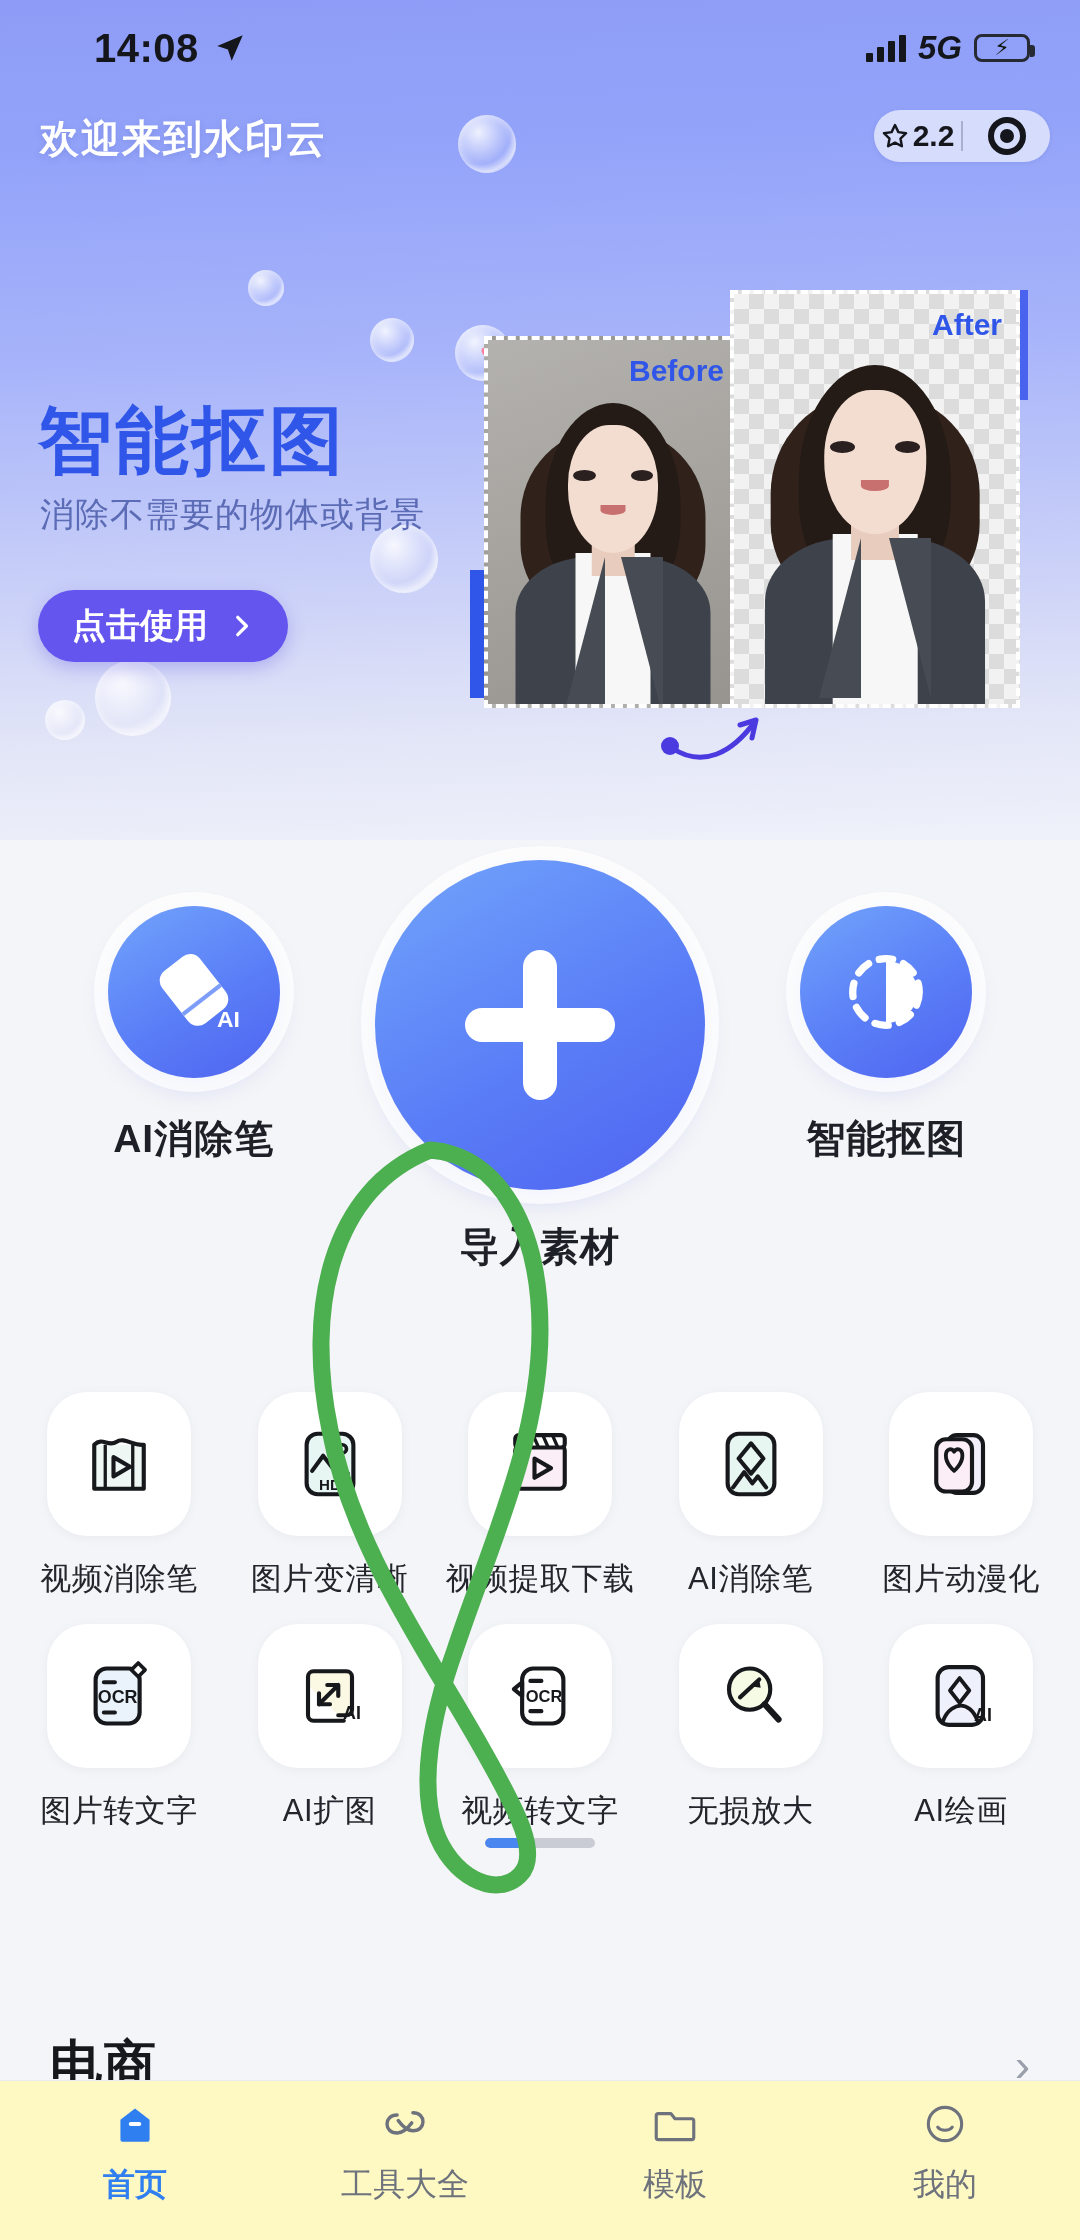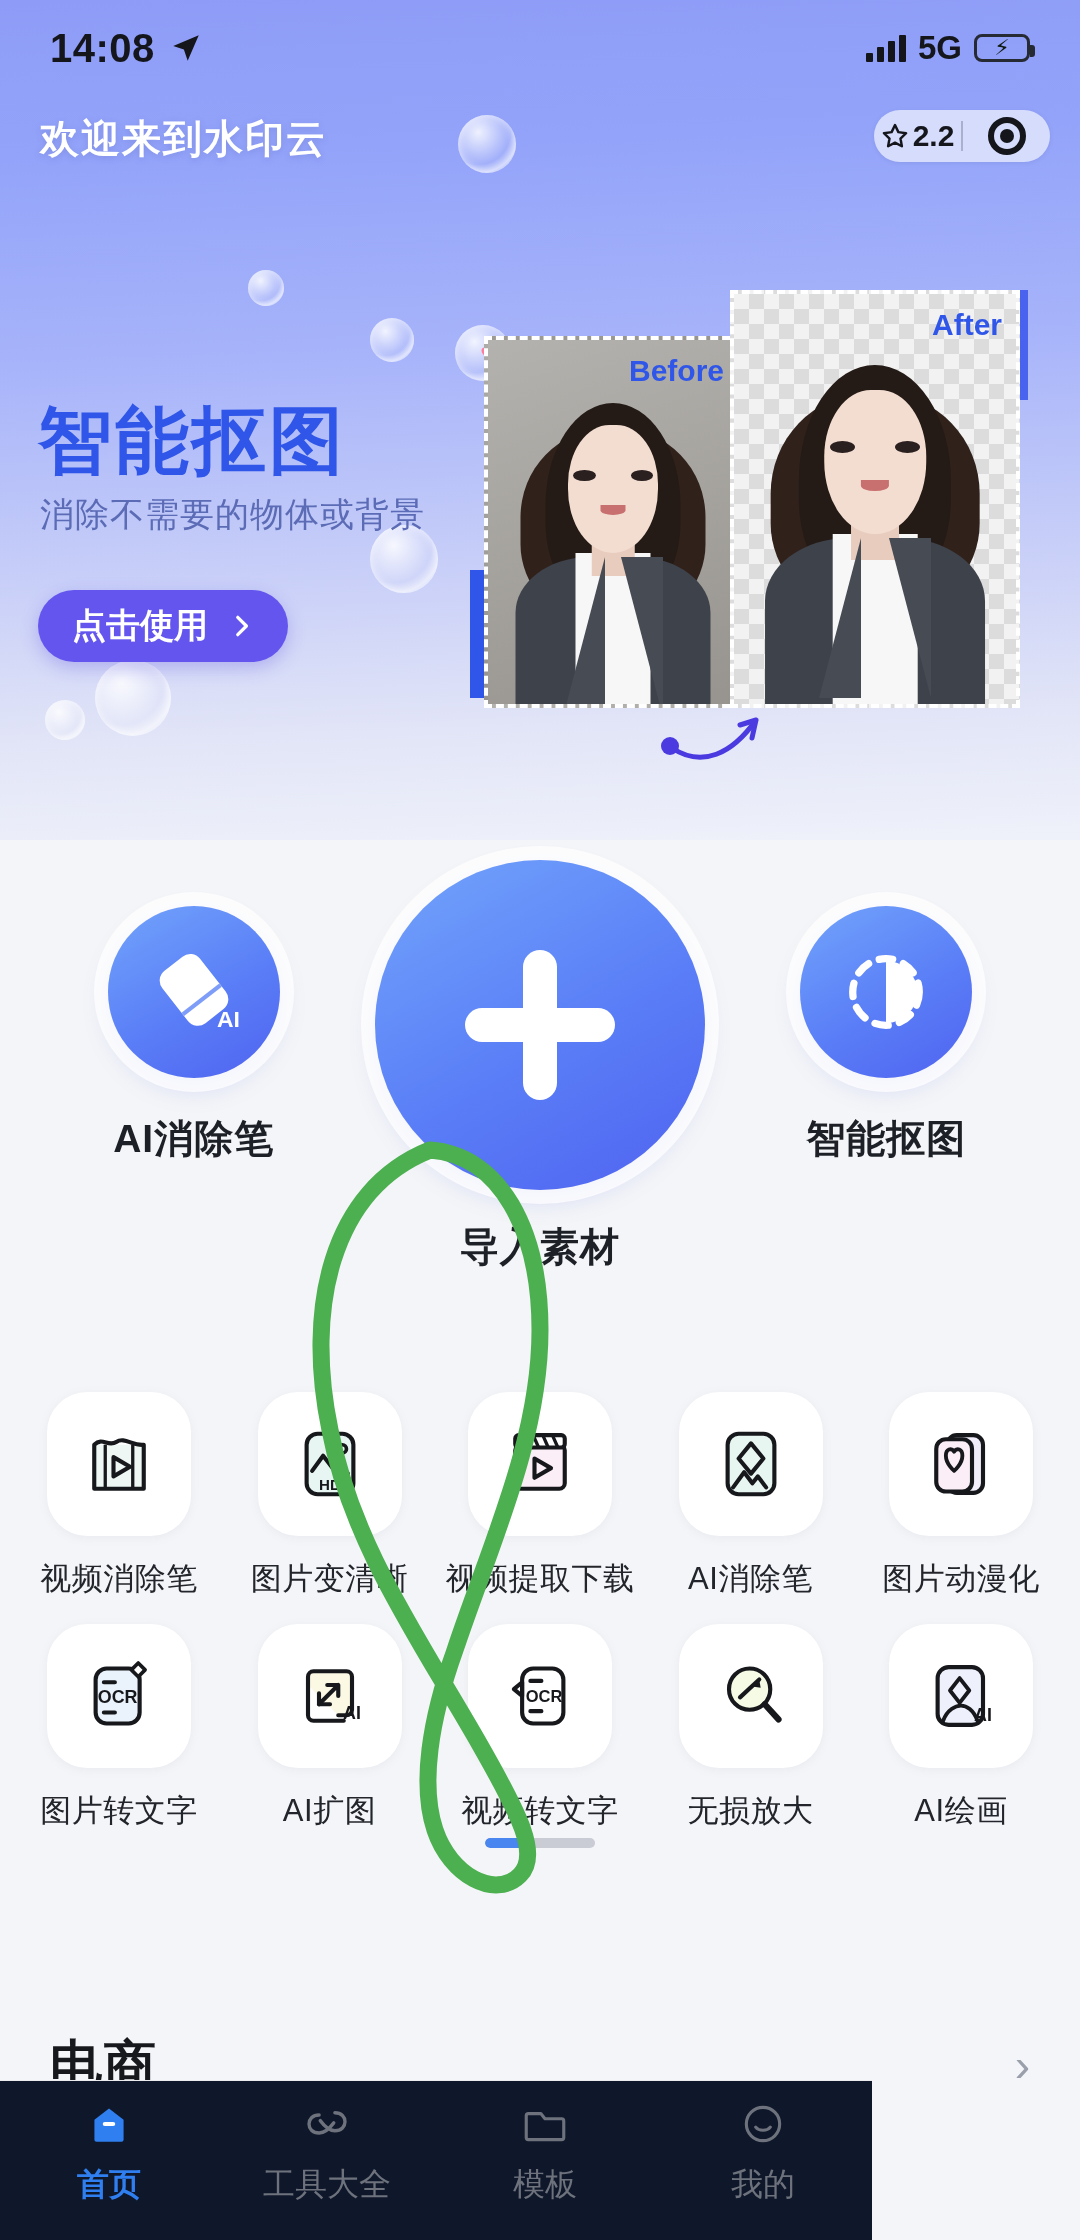--- a/index.html
+++ b/index.html
@@ -20,22 +20,22 @@
   }
 
   
   .statusbar {
     position:absolute; top:0; left:0; width:1080px; height:96px;
     display:flex; align-items:center; justify-content:space-between;
     padding:0 50px;
     color:#14161c;
   }
   .sb-left { display:flex; align-items:center; gap:14px; }
-  .sb-time { font-size:40px; font-weight:700; letter-spacing:0.5px; }
-  .sb-right { display:flex; align-items:center; gap:12px; }
+  .sb-time { font-size:40px; font-weight:700; letter-spacing:0.5px;margin-left:44px; }
+  .sb-right { display:flex; align-items:center; gap:12px;font-style:italic; }
   .sb-5g { font-size:33px; font-weight:600; }
   .bars { display:flex; align-items:flex-end; gap:4px; height:28px; }
   .bars i { display:block; width:7px; background:#14161c; border-radius:1px; }
   .bars i:nth-child(1){height:9px;}
   .bars i:nth-child(2){height:15px;}
   .bars i:nth-child(3){height:21px;}
   .bars i:nth-child(4){height:27px;}
   .batt {
     position:relative; width:56px; height:28px;
     border:3px solid #262a33; border-radius:8px; padding:3px;
@@ -222,22 +222,22 @@
   .section-head {
     position:absolute; left:0; top:2010px; width:1080px; height:110px;
     display:flex; align-items:center; justify-content:space-between;
     padding:0 50px;
   }
   .section-title { font-size:52px; font-weight:700; color:#16181d; letter-spacing:2px; }
   .section-more { font-size:46px; color:#9aa0ab; font-weight:300; }
 
   
   .tabbar {
-    position:absolute; left:0; bottom:0; width:872px; height:160px;
-    background:#0f172a; border-top:1px solid #ececf0;
+    position:absolute; left:0; bottom:0; width:1080px; height:160px;
+    background:#fef9c3; border-top:1px solid #ececf0;
     display:flex; align-items:flex-start; padding-top:16px;
   }
   .tab { flex:1; display:flex; flex-direction:column; align-items:center; gap:12px; }
   .tab-icon { width:54px; height:54px; display:flex; align-items:center; justify-content:center; }
   .tab-label { font-size:32px; color:#6d727c; }
   .tab.active .tab-label { color:#2f7ff0; font-weight:700; }
 
   
   .annot { position:absolute; left:0; top:0; width:1080px; height:2240px; pointer-events:none; z-index:40; }
 </style>

